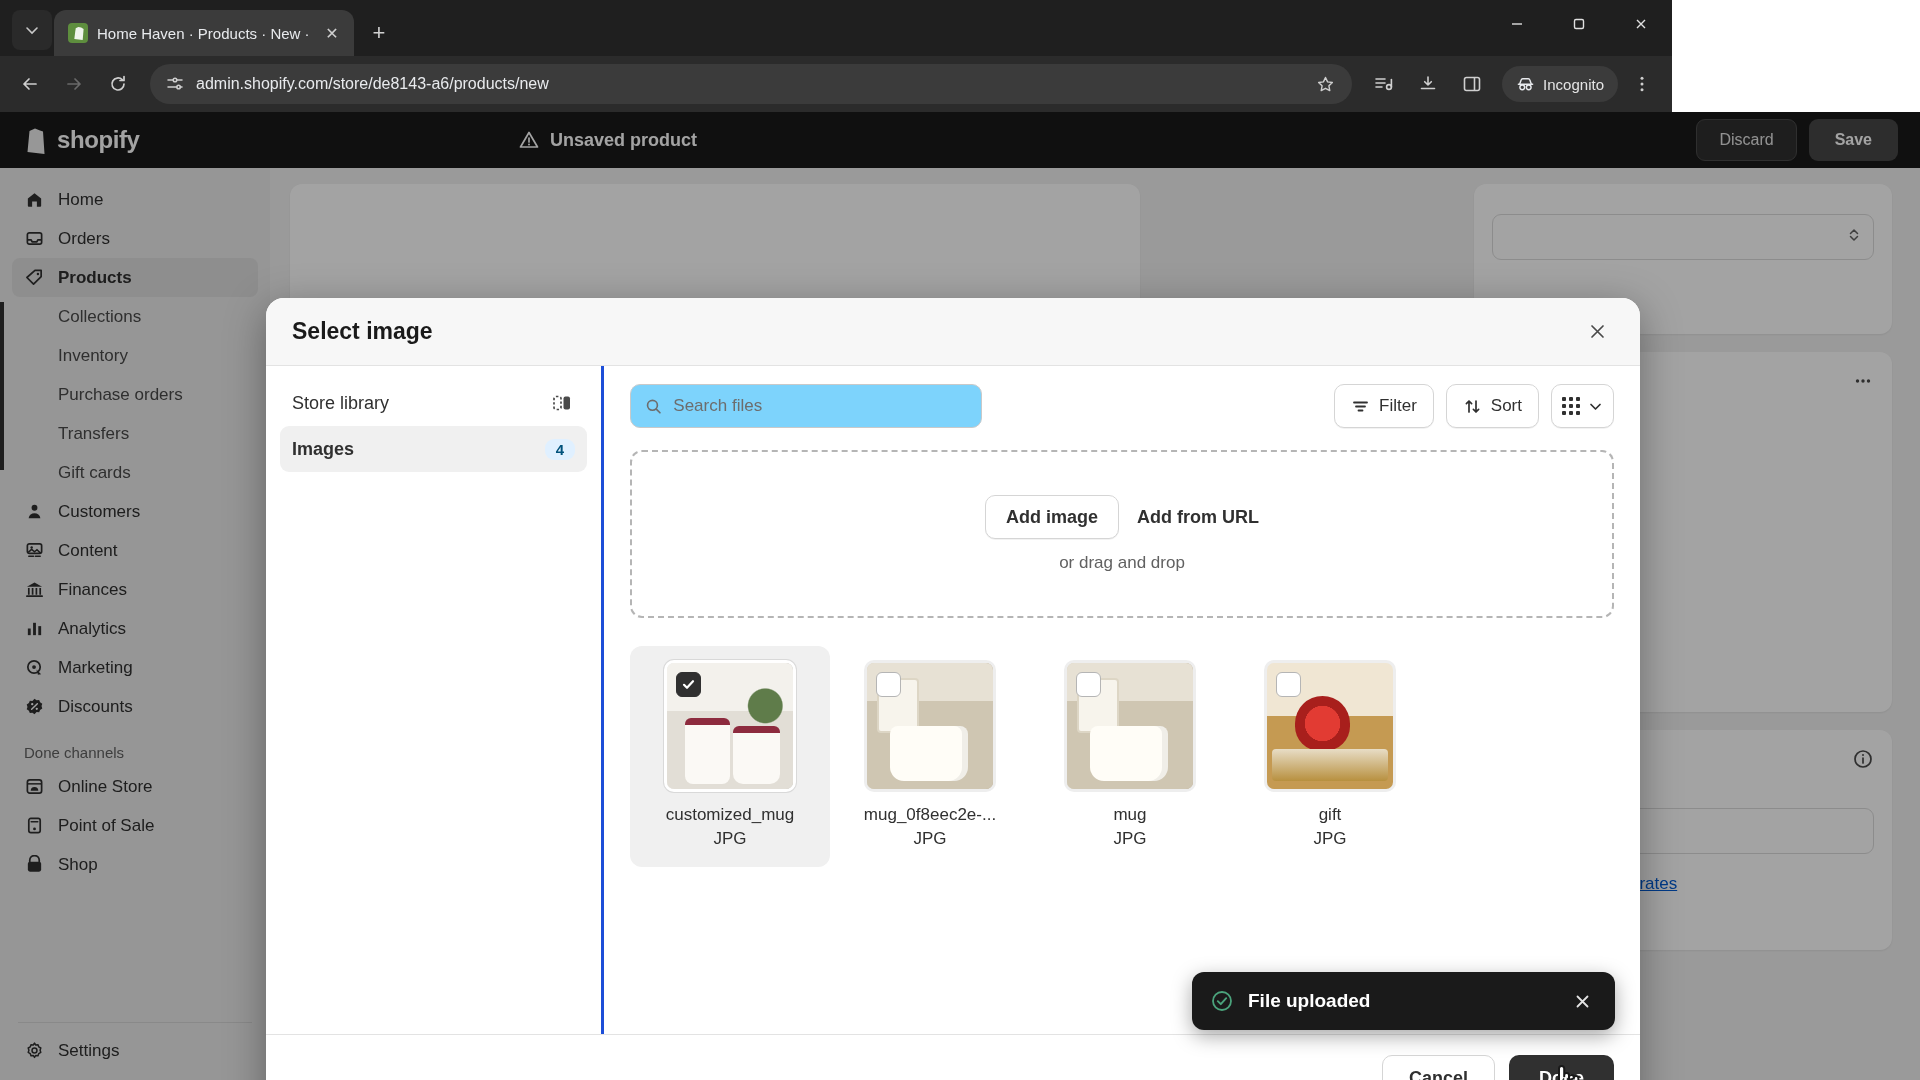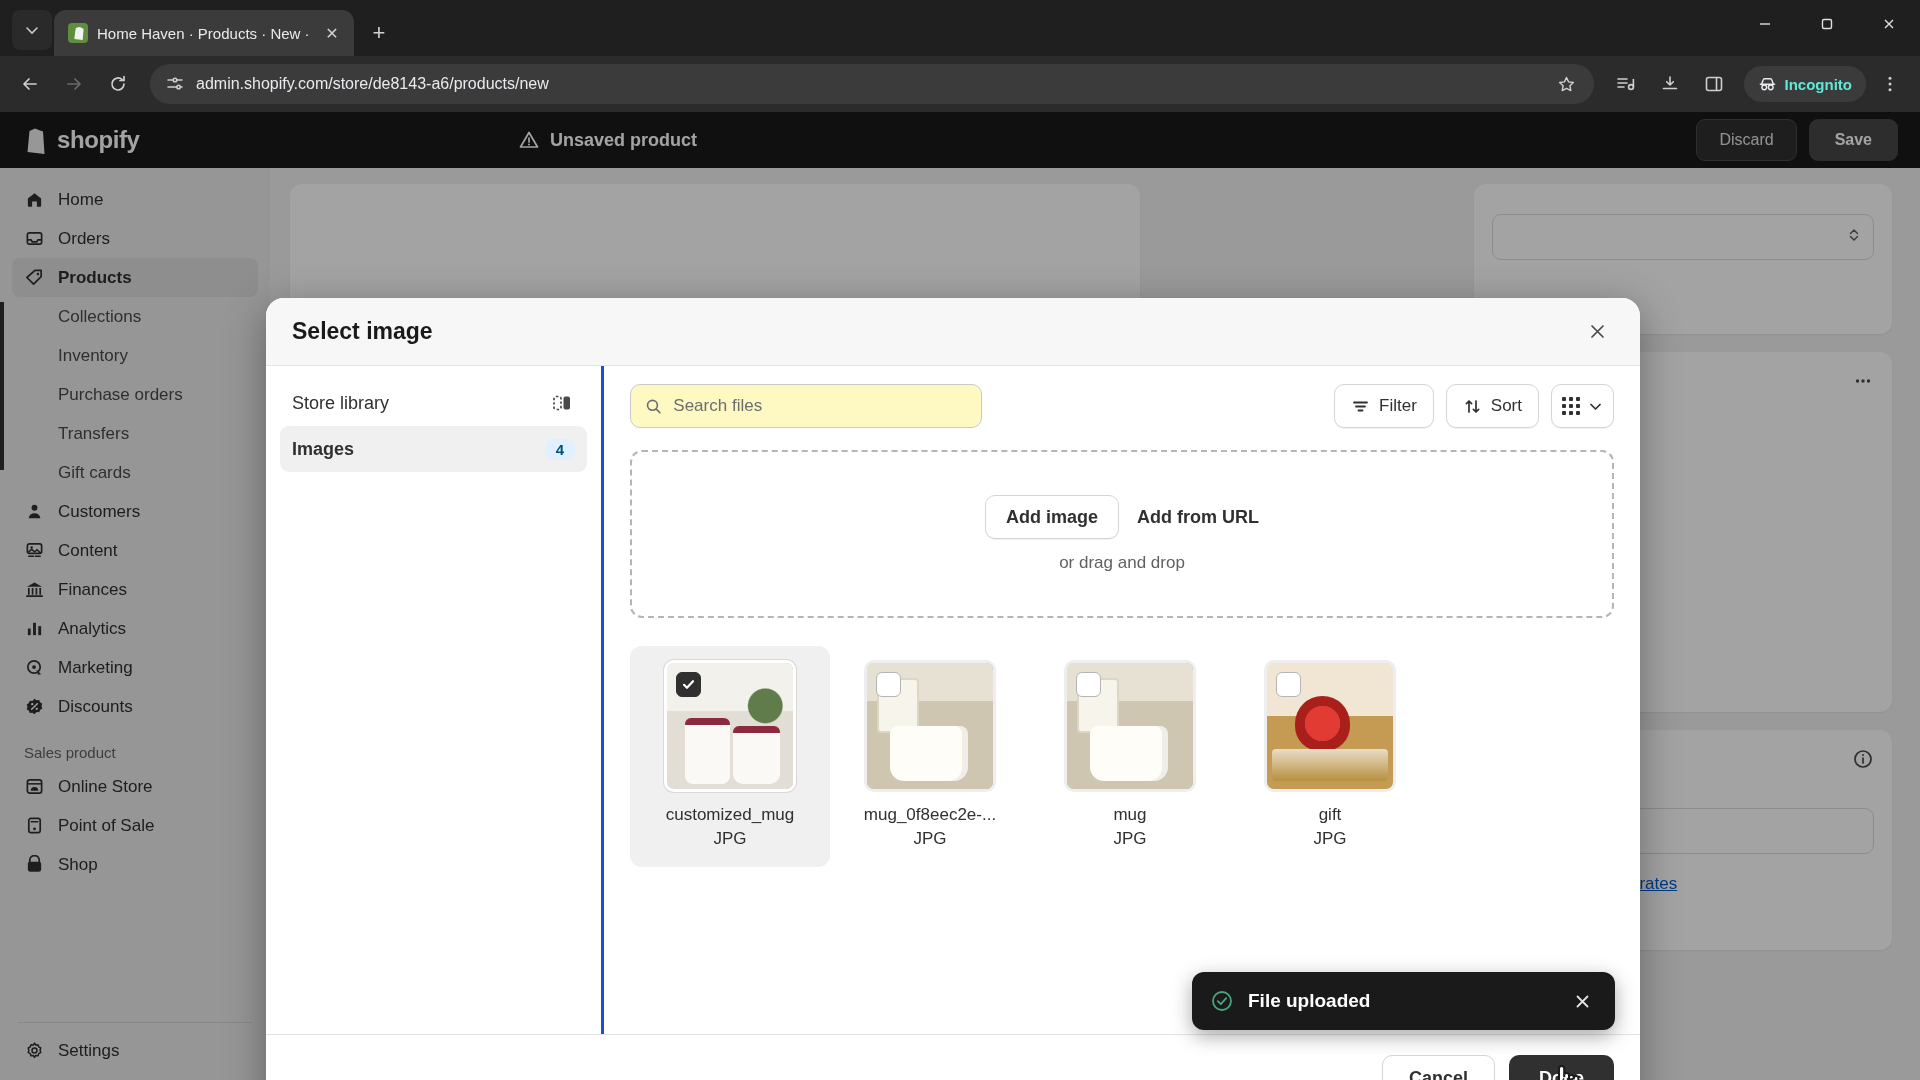--- a/index.html
+++ b/index.html
@@ -4,21 +4,21 @@
 <style>
   * { box-sizing: border-box; margin: 0; padding: 0; }
   html, body { width: 1920px; height: 1080px; overflow: hidden; }
   body {
     font-family: "Liberation Sans", sans-serif;
     background: #ffffff;
     -webkit-font-smoothing: antialiased;
   }
 
   
-  #browser-chrome { width: 1920px; background: #1f1f1f; }
+  #browser-chrome { width: 1672px; background: #1f1f1f; }
   #tabstrip { height: 56px; display: flex; align-items: flex-end; padding-left: 6px; position: relative; }
   #tab-list-btn {
     width: 40px; height: 40px; margin: 0 2px 6px 6px; border-radius: 8px;
     background: #2a2a2a; display: flex; align-items: center; justify-content: center;
     color: #c8c8c8; cursor: pointer;
   }
   .tab {
     height: 46px; display: flex; align-items: center; gap: 9px;
     background: #3b3b3b; border-radius: 12px 12px 0 0; padding: 0 10px 0 14px;
     min-width: 300px; max-width: 330px; position: relative;
@@ -55,21 +55,21 @@
   .tb-btn.disabled { color: #6a6a6a; }
   #omnibox {
     flex: 1 1 auto; height: 40px; background: #3b3b3b; border-radius: 20px;
     display: flex; align-items: center; padding: 0 12px 0 16px; margin: 0 8px; gap: 12px;
   }
   #omnibox-url { color: #e8eaed; font-size: 16px; flex: 1 1 auto; white-space: nowrap; overflow: hidden; }
   #incognito-pill {
     height: 36px; border-radius: 18px; background: #3b3b3b; display: flex;
     align-items: center; gap: 8px; padding: 0 14px; margin-left: 6px; cursor: pointer;
   }
-  #incognito-label { color: #5eead4; font-size: 15px; font-weight: bold; }
+  #incognito-label { color: #e5e5e5; font-size: 15px; }
 
   
   #page { position: relative; width: 1920px; height: 968px; background: #f1f1f1; overflow: hidden; }
 
   #topbar {
     height: 56px; background: #1a1a1a; display: flex; align-items: center;
     padding: 0 22px; gap: 16px; position: relative;
   }
   #shopify-logo { display: flex; align-items: center; gap: 9px; width: 230px; }
   #shopify-wordmark { color: #ffffff; font-size: 24px; font-weight: 600; letter-spacing: -0.4px; }
@@ -147,21 +147,21 @@
     background: #e0f0ff; color: #00527c; font-size: 15px; font-weight: 600;
     border-radius: 9px; padding: 2px 10px; min-width: 30px; text-align: center;
   }
   .lib-icon { width: 26px; height: 26px; display: flex; align-items: center; justify-content: center; color: #4a4a4a; }
 
   #modal-main { flex: 1 1 auto; padding: 18px 26px 0 26px; position: relative; min-width: 0; }
 
   #main-toolbar { display: flex; align-items: center; gap: 12px; }
   #search-box {
     flex: 0 0 auto; width: 352px; height: 44px; border: 1px solid #c9c9c9; border-radius: 10px;
-    display: flex; align-items: center; gap: 11px; padding: 0 14px; background: #fef9c3;
+    display: flex; align-items: center; gap: 11px; padding: 0 14px; background: #7dd3fc;
   }
   #search-input {
     border: none; outline: none; font-size: 17px; color: #303030; width: 100%;
     font-family: "Liberation Sans", sans-serif; background: transparent;
   }
   #search-input::placeholder { color: #6d6d6d; }
   .tb-right { margin-left: auto; display: flex; align-items: center; gap: 12px; }
   .pill-btn {
     height: 44px; padding: 0 16px; border: 1px solid #d5d5d5; border-radius: 10px; background: #fff;
     display: flex; align-items: center; gap: 9px; font-size: 17px; color: #303030; cursor: pointer;
@@ -527,21 +527,21 @@
           <svg width="19" height="19" viewBox="0 0 20 20">
               <path d="M10 1.8l2.2 1.6 2.7-.3 1 2.5 2.3 1.4-.8 2.6.8 2.6-2.3 1.4-1 2.5-2.7-.3L10 18.2l-2.2-1.6-2.7.3-1-2.5L1.8 13l.8-2.6L1.8 7.8 4.1 6.4l1-2.5 2.7.3z" fill="#303030"></path>
               <path d="M7 13l6-6" stroke="#fff" stroke-width="1.5" stroke-linecap="round"></path>
               <circle cx="7.6" cy="7.6" r="1.2" fill="#fff"></circle>
               <circle cx="12.4" cy="12.4" r="1.2" fill="#fff"></circle>
             </svg>
         </span>
         <span>Discounts</span>
       </div>
 
-      <div class="nav-section-title">Sales product</div>
+      <div class="nav-section-title">Done channels</div>
 
       <div class="nav-item">
         <span class="ic">
           <svg width="19" height="19" viewBox="0 0 20 20">
               <rect x="2.5" y="3" width="15" height="14" rx="2.5" fill="none" stroke="#303030" stroke-width="1.8"></rect>
               <path d="M3 7.2h14" stroke="#303030" stroke-width="1.6"></path>
               <path d="M6 14.5a4 4 0 0 1 8 0z" fill="#303030"></path>
             </svg>
         </span>
         <span>Online Store</span>

